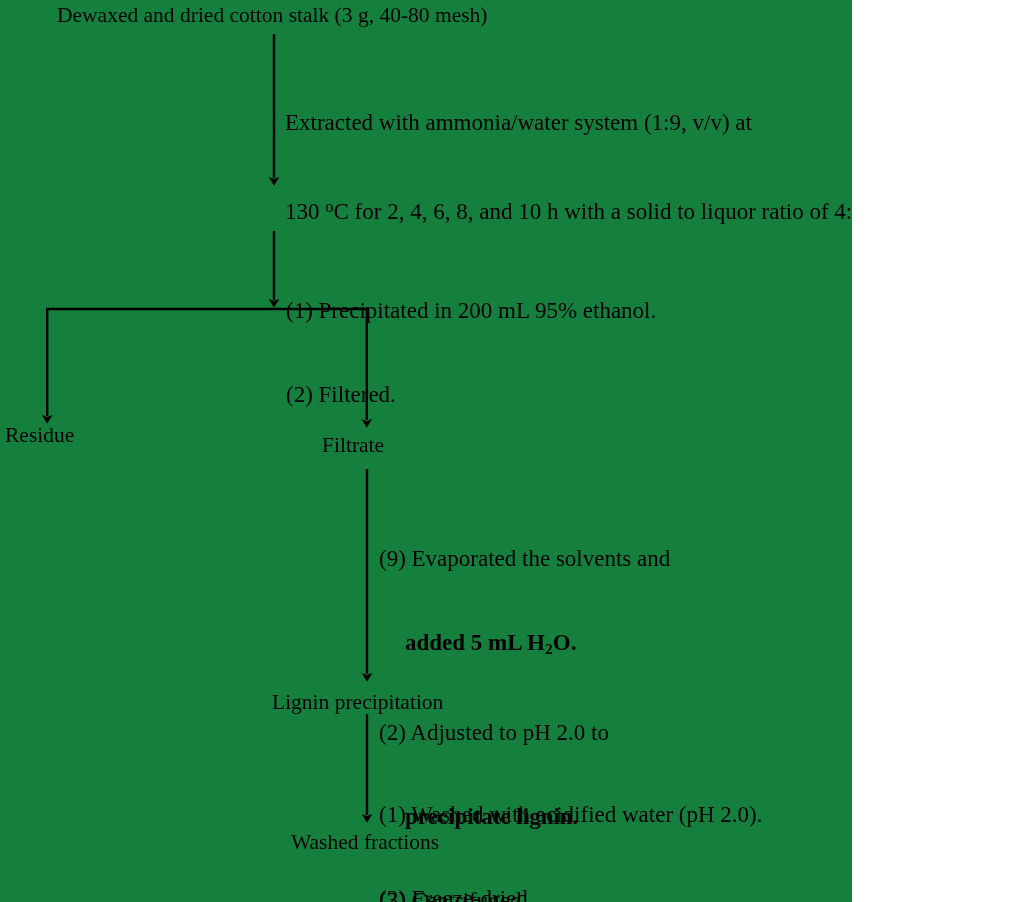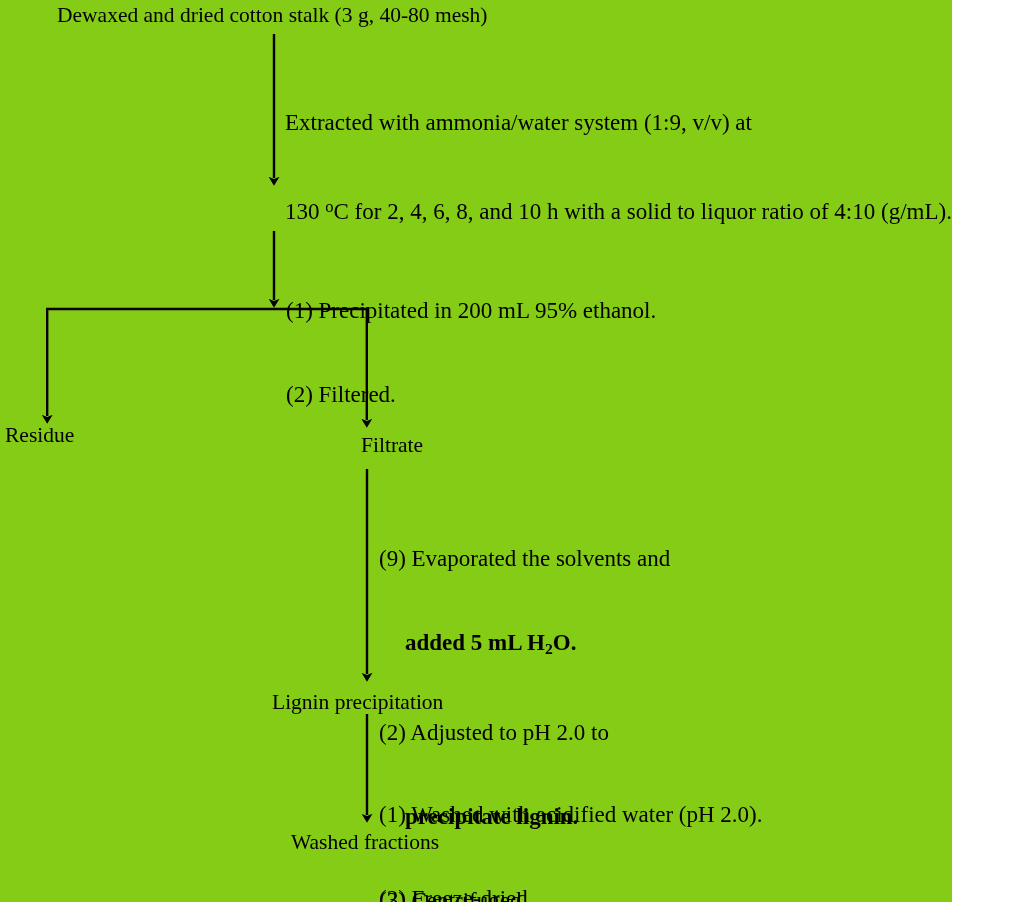--- a/index.html
+++ b/index.html
@@ -3,23 +3,23 @@
 <meta charset="utf-8">
 <title>Lignin Fractionation Flowchart</title>
 <style>
   html, body {
     margin: 0;
     padding: 0;
     background: #ffffff;
   }
   #canvas {
     position: relative;
-    width: 952px;
+    width: 852px;
     height: 902px;
-    background: #84cc16;
+    background: #15803d;
     font-family: "Liberation Serif", "DejaVu Serif", serif;
     color: #000000;
     overflow: hidden;
   }
   .node {
     position: absolute;
     font-size: 21.5px;
     line-height: 27px;
     white-space: nowrap;
     color: #000;
@@ -83,21 +83,21 @@
   </div>
 
 
   <div class="steps" style="left:286px; top:241px;">
     <span class="ln">(1) Precipitated in 200 mL 95% ethanol.</span>
     <span class="ln">(2) Filtered.</span>
   </div>
 
   <div class="node" style="left:5px; top:422px;">Residue</div>
 
-  <div class="node" style="left:322px; top:432px;margin-left:39px;">Filtrate</div>
+  <div class="node" style="left:322px; top:432px;">Filtrate</div>
 
   <div class="steps" style="left:379px; top:489px;">
     <span class="ln">(9) Evaporated the solvents and</span>
     <span class="ln hang"><span>added 5 mL H</span><sub>2</sub><span>O.</span></span>
     <span class="ln">(2) Adjusted to pH 2.0 to</span>
     <span class="ln hang">precipitate lignin.</span>
     <span class="ln">(3) Centrifuged.</span>
   </div>
 
   <div class="node" style="left:272px; top:689px;">Lignin precipitation</div>

